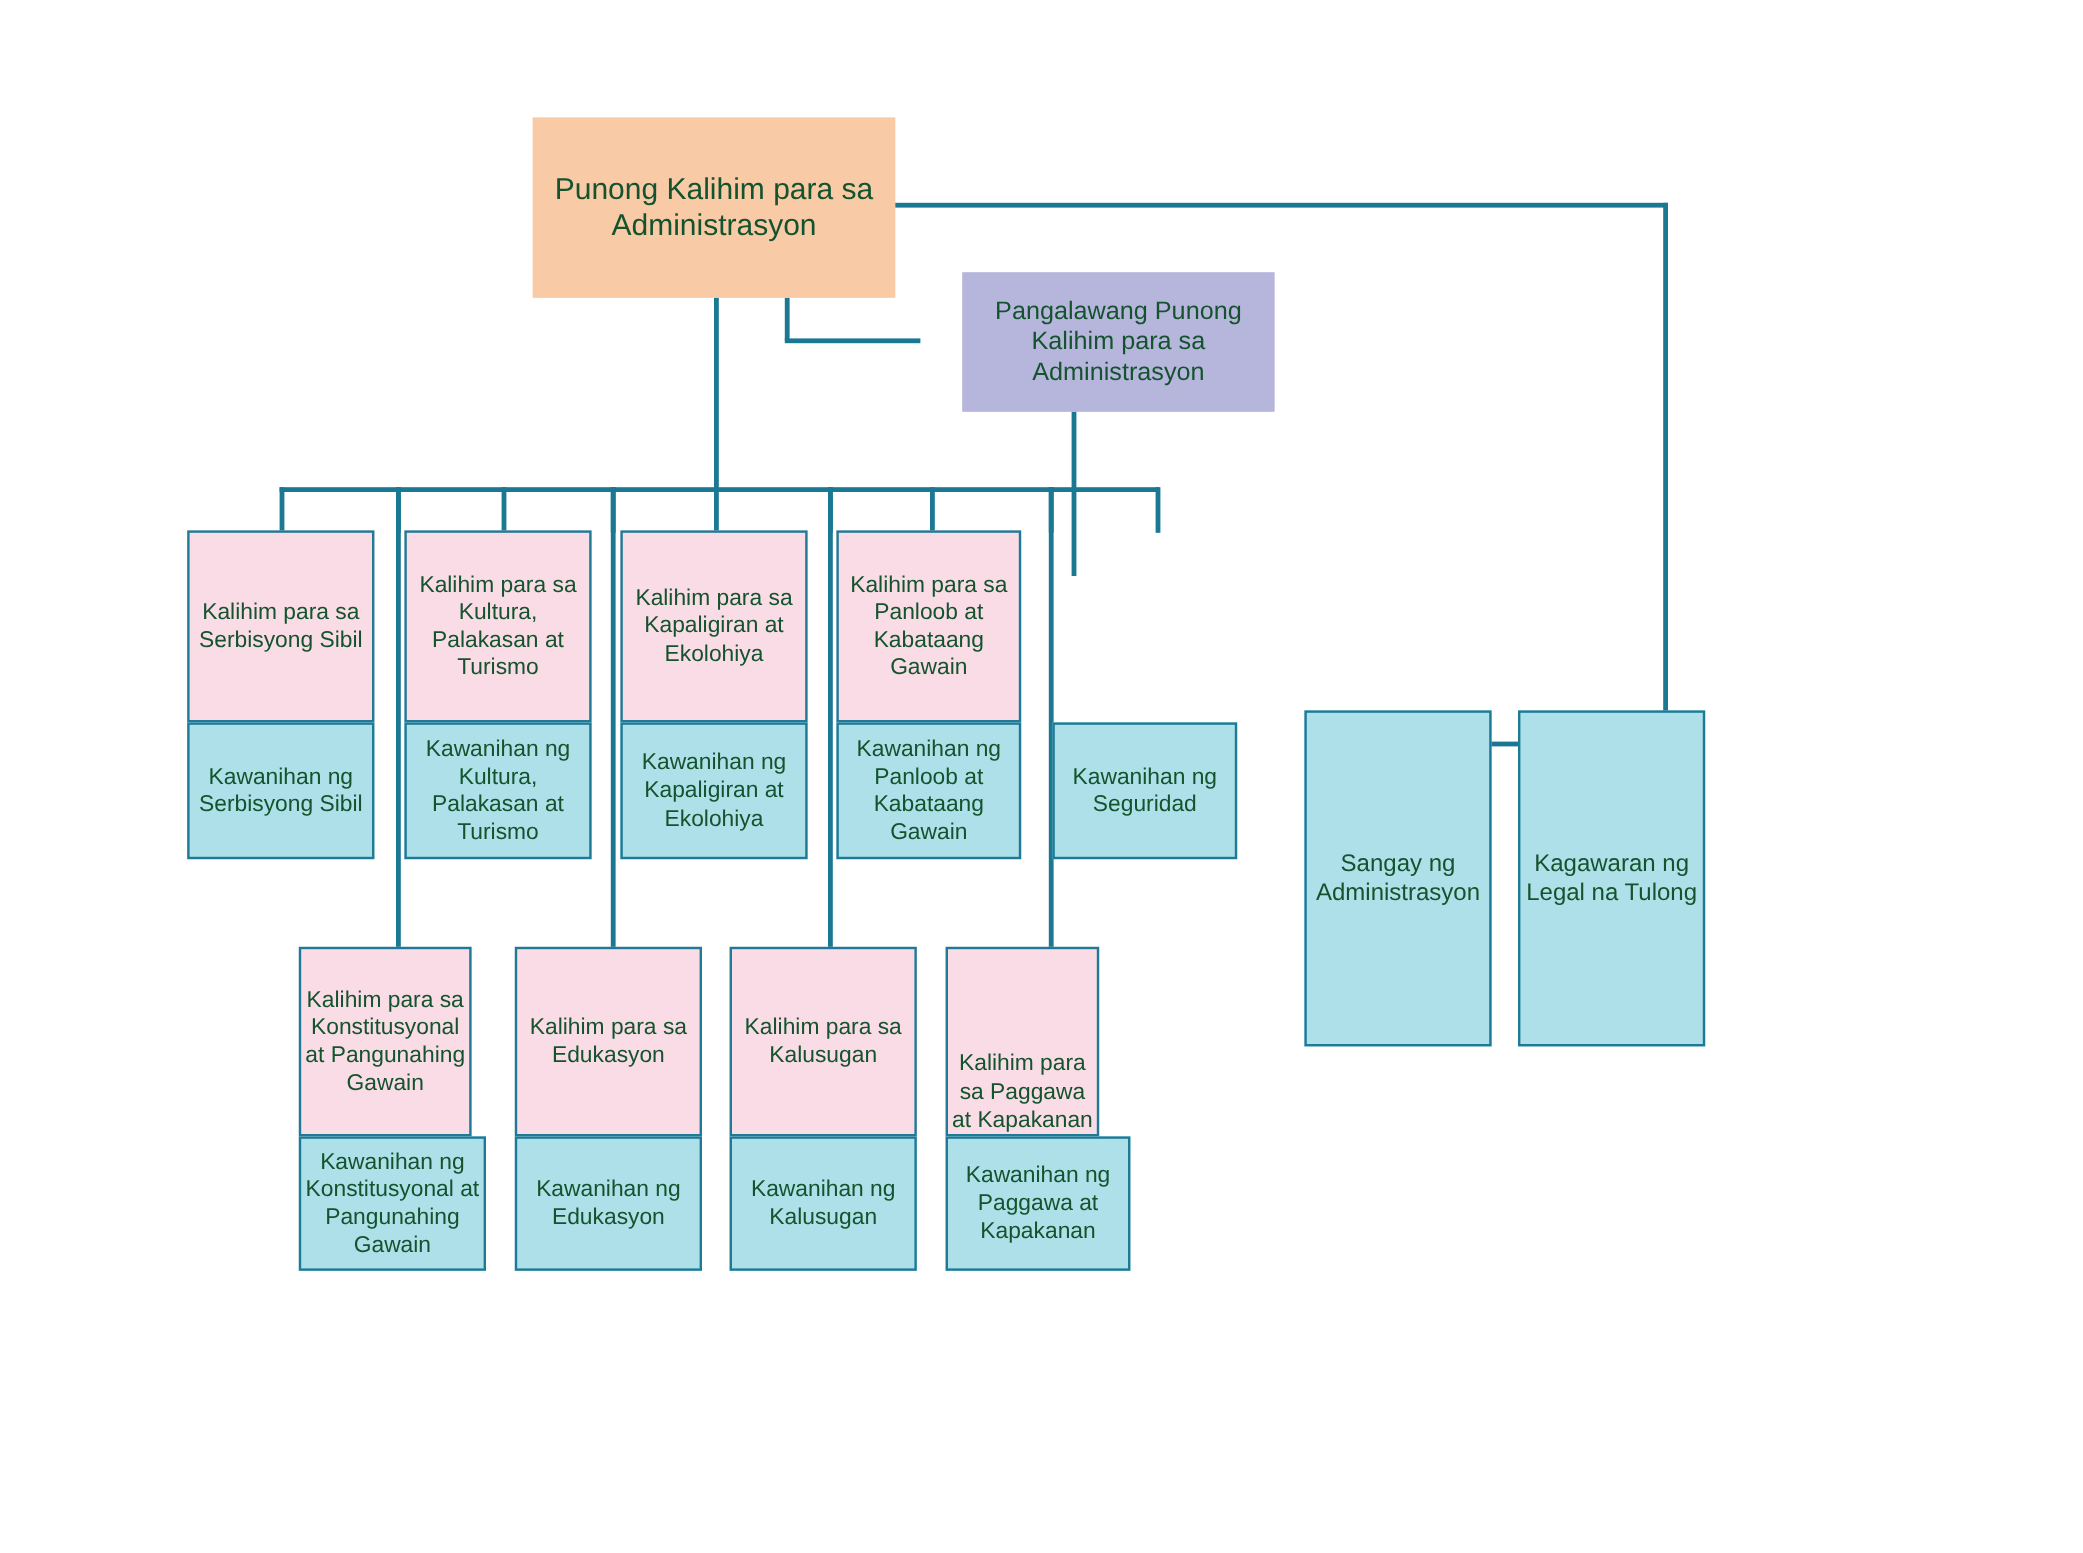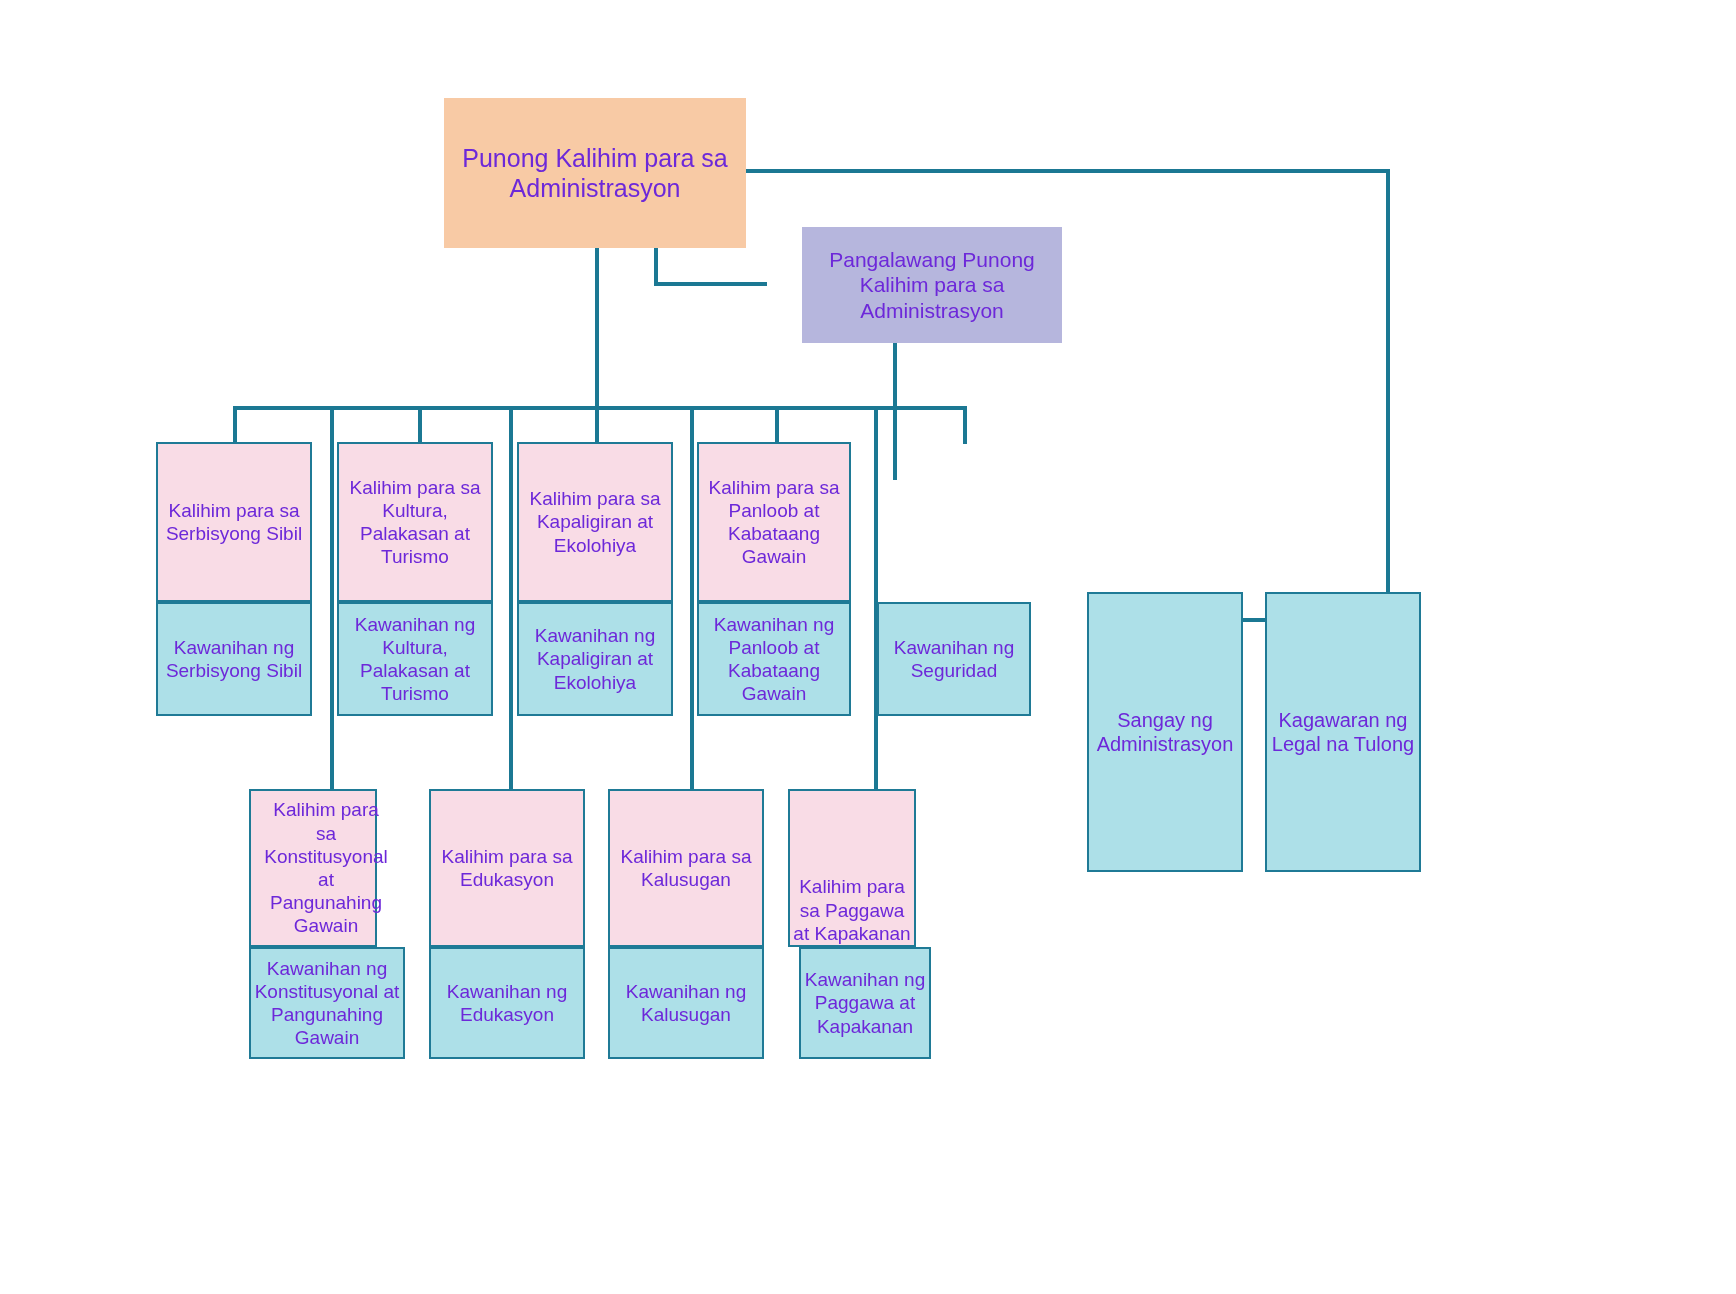--- a/index.html
+++ b/index.html
@@ -1,21 +1,21 @@
 <!DOCTYPE html>
 <html><head>
 <meta charset="utf-8">
 <style>
   html,body{margin:0;padding:0;background:#ffffff;}
   body{width:1736px;height:1294px;position:relative;overflow:hidden;
        font-family:"Liberation Sans","DejaVu Sans",sans-serif;}
   #canvas{position:absolute;left:0;top:0;width:1736px;height:1294px;}
 
   .node{position:absolute;box-sizing:border-box;display:flex;align-items:center;
-        justify-content:center;text-align:center;line-height:1.22;color:#6d28d9;}
+        justify-content:center;text-align:center;line-height:1.22;color:#14532d;}
 
   
   .n-root{background:#f8caa5;border:1px solid #f8caa5;font-size:25px;}
   
   .n-deputy{background:#b6b6dd;border:1px solid #b6b6dd;font-size:21px;}
   
   .n-pink{background:#f9dce6;border:2.5px solid #1f7a96;font-size:19px;}
   
   .n-blue{background:#ade0e8;border:2.5px solid #1f7a96;font-size:19px;}
   
@@ -90,21 +90,21 @@
   <div class="node n-blue" style="left:517px;top:602px;width:156px;height:114px;">
     <span>Kawanihan ng Kapaligiran at Ekolohiya</span>
   </div>
   <div class="node n-blue" style="left:697px;top:602px;width:154px;height:114px;">
     <span>Kawanihan ng Panloob at Kabataang Gawain</span>
   </div>
   <div class="node n-blue" style="left:877px;top:602px;width:154px;height:114px;">
     <span>Kawanihan ng Seguridad</span>
   </div>
 
-  <div class="node n-pink" style="left:249px;top:789px;width:128px;height:158px;padding-left:26px;">
+  <div class="node n-pink" style="left:249px;top:789px;width:144px;height:158px;">
     <span>Kalihim para sa Konstitusyonal at Pangunahing Gawain</span>
   </div>
   <div class="node n-pink" style="left:429px;top:789px;width:156px;height:158px;">
     <span>Kalihim para sa Edukasyon</span>
   </div>
   <div class="node n-pink" style="left:608px;top:789px;width:156px;height:158px;">
     <span>Kalihim para sa Kalusugan</span>
   </div>
   <div class="node n-pink" style="left:788px;top:789px;width:128px;height:158px;align-items:flex-end;">
     <span>Kalihim para sa Paggawa at Kapakanan</span>
@@ -112,21 +112,21 @@
 
   <div class="node n-blue" style="left:249px;top:947px;width:156px;height:112px;">
     <span>Kawanihan ng Konstitusyonal at Pangunahing Gawain</span>
   </div>
   <div class="node n-blue" style="left:429px;top:947px;width:156px;height:112px;">
     <span>Kawanihan ng Edukasyon</span>
   </div>
   <div class="node n-blue" style="left:608px;top:947px;width:156px;height:112px;">
     <span>Kawanihan ng Kalusugan</span>
   </div>
-  <div class="node n-blue" style="left:788px;top:947px;width:132px;height:112px;margin-left:11px;">
+  <div class="node n-blue" style="left:788px;top:947px;width:154px;height:112px;">
     <span>Kawanihan ng Paggawa at Kapakanan</span>
   </div>
 
   <div class="node n-unit" style="left:1087px;top:592px;width:156px;height:280px;">
     <span>Sangay ng Administrasyon</span>
   </div>
   <div class="node n-unit" style="left:1265px;top:592px;width:156px;height:280px;">
     <span>Kagawaran ng Legal na Tulong</span>
   </div>
 

